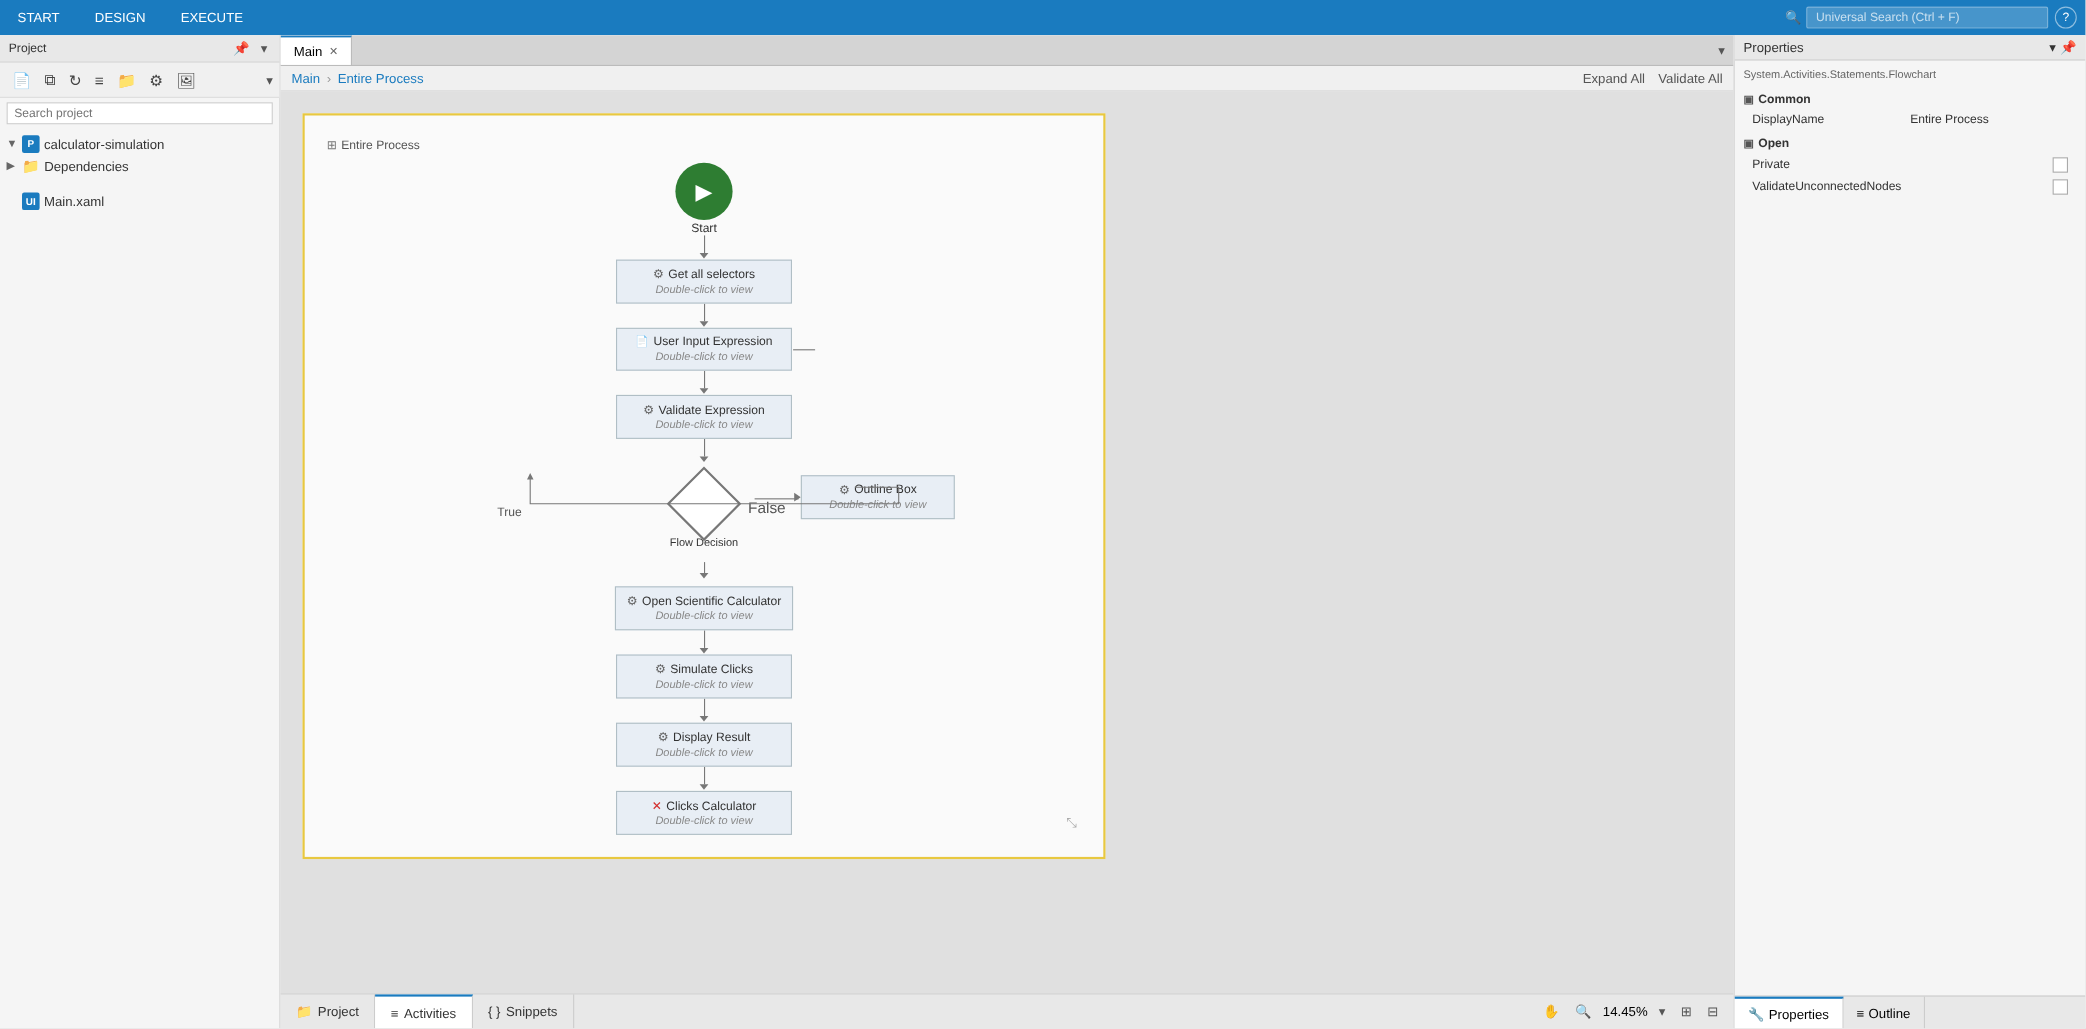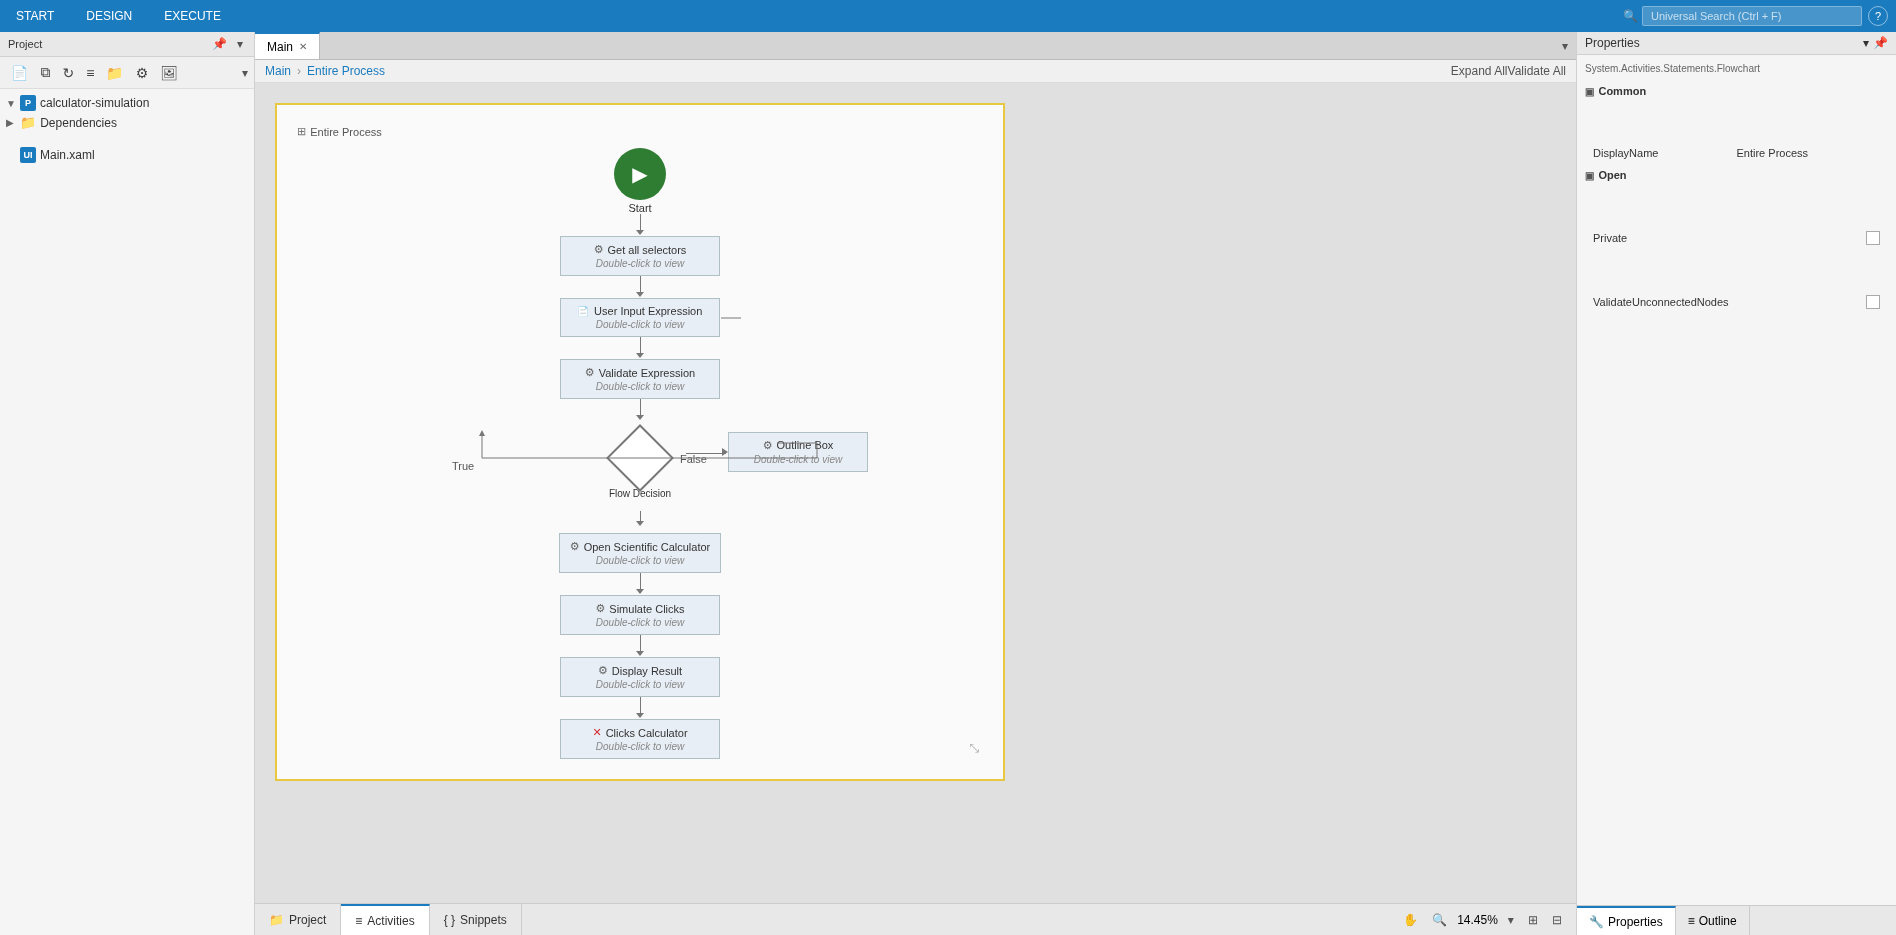--- a/index.html
+++ b/index.html
@@ -42,21 +42,21 @@
     .center-area { flex: 1; display: flex; flex-direction: column; background: #e8e8e8; overflow: hidden; }
     .tab-bar { background: #d4d4d4; display: flex; align-items: stretch; height: 28px; border-bottom: 1px solid #bbb; }
     .tab { display: flex; align-items: center; padding: 0 12px; background: #fff; border-right: 1px solid #bbb; font-size: 12px; cursor: pointer; gap: 6px; }
     .tab-active { background: #fff; border-top: 2px solid #1a7bbf; }
     .tab-close { font-size: 10px; color: #666; cursor: pointer; }
     .tab-dropdown { margin-left: auto; padding: 0 8px; cursor: pointer; color: #555; display: flex; align-items: center; }
 
     .canvas-toolbar { background: #f0f0f0; border-bottom: 1px solid #ddd; padding: 4px 10px; display: flex; align-items: center; justify-content: space-between; }
     .breadcrumb { display: flex; align-items: center; gap: 6px; font-size: 12px; color: #1a7bbf; }
     .breadcrumb-sep { color: #999; }
-    .canvas-actions { display: flex; font-size: 12px; color: #555; cursor: pointer; }
+    .canvas-actions { display: flex; gap: 12px; font-size: 12px; color: #555; cursor: pointer; }
 
     .canvas-container { flex: 1; overflow: auto; background: #e0e0e0; position: relative; }
     .canvas-inner { padding: 20px; min-width: 900px; min-height: 700px; }
 
     
     .flowchart-container { background: #fafafa; border: 2px solid #e8c840; padding: 20px; position: relative; width: 730px; min-height: 640px; }
     .flowchart-title { font-size: 11px; color: #555; margin-bottom: 10px; display: flex; align-items: center; gap: 4px; }
 
     .flow-node { background: #e8eef5; border: 1px solid #b0bec5; padding: 6px 10px; text-align: center; min-width: 160px; max-width: 180px; cursor: pointer; position: relative; }
     .flow-node-header { font-size: 11px; color: #333; display: flex; align-items: center; justify-content: center; gap: 4px; }
@@ -78,21 +78,21 @@
 
     
     .right-panel { width: 320px; background: #f5f5f5; border-left: 1px solid #d0d0d0; display: flex; flex-direction: column; flex-shrink: 0; }
     .right-panel-header { background: #e8e8e8; border-bottom: 1px solid #d0d0d0; padding: 4px 8px; display: flex; align-items: center; justify-content: space-between; font-size: 12px; color: #333; }
     .right-panel-title { font-weight: 500; }
     .props-content { padding: 8px; flex: 1; }
     .props-class { font-size: 10px; color: #666; margin-bottom: 8px; }
     .props-section { margin-bottom: 4px; }
     .props-section-header { display: flex; align-items: center; gap: 4px; font-weight: 600; font-size: 11px; color: #333; padding: 3px 0; cursor: pointer; }
     .props-section-collapse { font-size: 10px; color: #555; }
-    .props-row { display: flex; align-items: center; padding: 3px 8px; font-size: 11px; margin-top: 44px; }
+    .props-row { display: flex; align-items: center; padding: 3px 8px; font-size: 11px; }
     .props-label { flex: 1; color: #333; }
     .props-value { flex: 1; color: #333; font-weight: 500; }
     .props-checkbox { width: 14px; height: 14px; border: 1px solid #aaa; background: white; display: inline-flex; align-items: center; justify-content: center; }
 
     .right-bottom-tabs { height: 30px; background: #e8e8e8; border-top: 1px solid #ccc; display: flex; align-items: center; }
     .right-tab { padding: 0 12px; height: 100%; display: flex; align-items: center; font-size: 12px; cursor: pointer; gap: 4px; border-right: 1px solid #ccc; }
     .right-tab.active { background: #fff; border-top: 2px solid #1a7bbf; }
     .arrow-down-small { width: 0; height: 0; border-left: 4px solid transparent; border-right: 4px solid transparent; border-top: 5px solid #777; margin: 0 auto; }
   </style>
 </head>
@@ -124,20 +124,23 @@
       <button class="toolbar-btn" title="New">📄</button>
       <button class="toolbar-btn" title="Copy">⧉</button>
       <button class="toolbar-btn" title="Refresh">↻</button>
       <button class="toolbar-btn" title="Collapse">≡</button>
       <button class="toolbar-btn" title="Open Folder">📁</button>
       <button class="toolbar-btn" title="Settings">⚙</button>
       <button class="toolbar-btn" title="Screenshot">🖼</button>
       <span style="margin-left:auto;cursor:pointer;font-size:12px;color:#555;">▾</span>
     </div>
 
+    <div class="search-project">
+      <input style="width: 100%; border: 1px solid rgb(204, 204, 204); padding: 3px 6px; font-size: 11px;" placeholder="Search project">
+    </div>
 
     <div class="tree-view">
       <div class="tree-item">
         <span class="tree-expand">▼</span>
         <span class="tree-icon-p">P</span>
         <span class="tree-label">calculator-simulation</span>
       </div>
       <div class="tree-child" style="display:flex;align-items:center;padding:2px 6px;cursor:pointer;">
         <span class="tree-expand" style="width:14px;color:#666;font-size:10px;">▶</span>
         <span style="margin-right:4px;font-size:13px;">📁</span>
@@ -245,21 +248,21 @@
 
             <div style="position:relative;display:flex;justify-content:center;align-items:center;height:90px;width:100%;">
 
               <span style="position:absolute;left:155px;top:50%;transform:translateY(-50%);font-size:11px;color:#555;">True</span>
 
               <div style="position:relative;display:flex;flex-direction:column;align-items:center;">
                 <div style="width:48px;height:48px;background:white;border:2px solid #777;transform:rotate(45deg);cursor:pointer;"></div>
                 <span style="font-size:10px;color:#333;margin-top:6px;white-space:nowrap;">Flow Decision</span>
               </div>
 
-              <span style="position:absolute;left:calc(50% + 40px);top:36%;font-size:11px;color:#555;">False</span>
+              <span style="position:absolute;left:calc(50% + 40px);top:36%;font-size:14px;color:#555;">False</span>
 
               <div style="position:absolute;left:calc(50% + 46px);top:36%;height:1px;width:40px;background:#777;"></div>
               <div style="position:absolute;left:calc(50% + 82px);top:30%;width:0;height:0;border-top:4px solid transparent;border-bottom:4px solid transparent;border-left:6px solid #777;"></div>
 
               <div class="flow-node" style="position:absolute;left:calc(50% + 88px);top:12%;min-width:140px;">
                 <div class="flow-node-header">
                   <span class="flow-node-gear">⚙</span>
                   <span>Outline Box</span>
                 </div>
                 <div class="flow-node-sub">Double-click to view</div>

